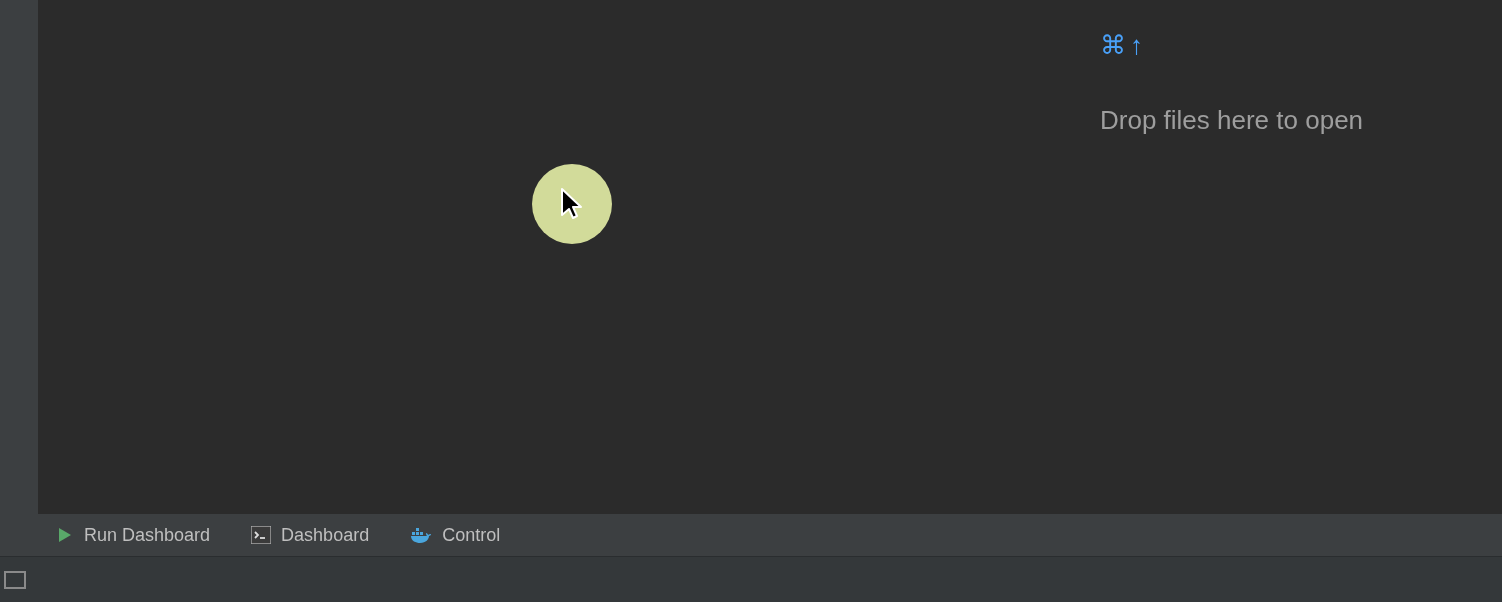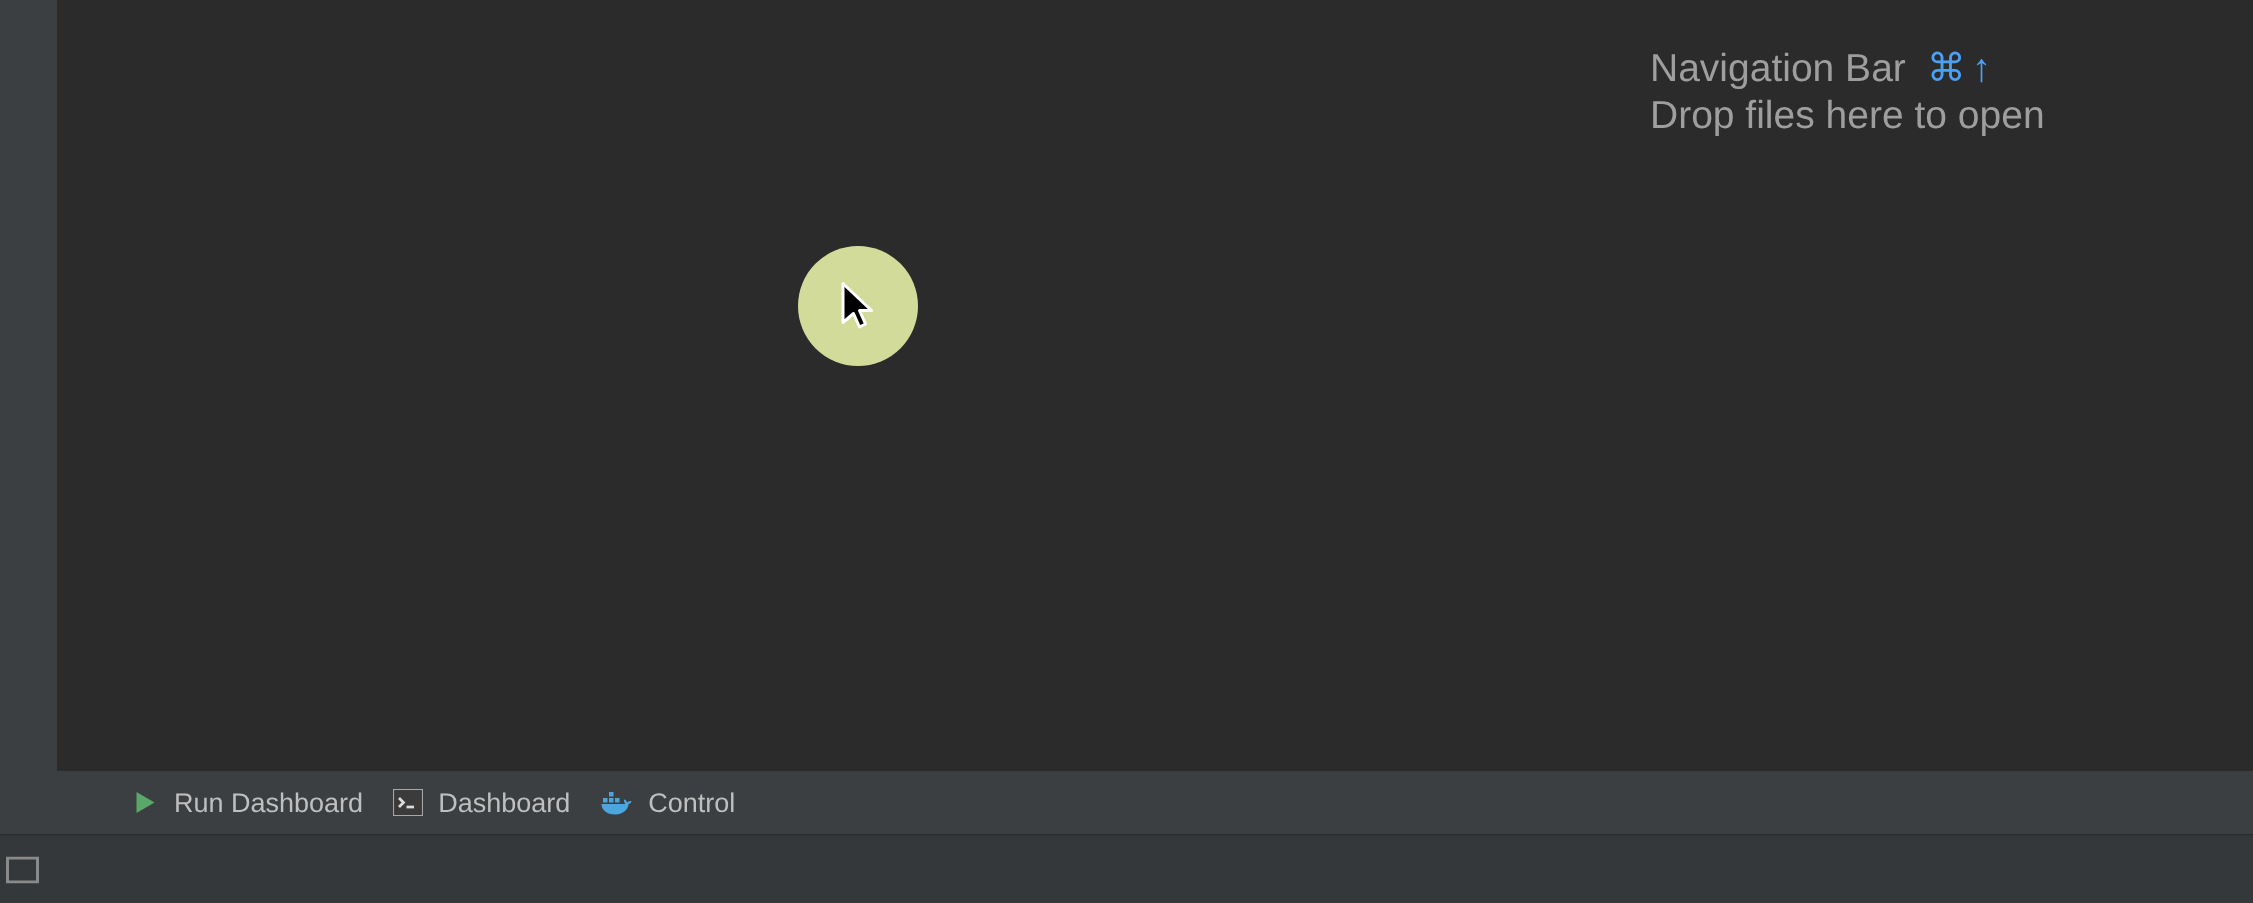--- a/index.html
+++ b/index.html
@@ -42,20 +42,21 @@
     gap:14px;
   }
   .shortcut{
     color:#49a0f8;
     font-size:26px;
     display:flex;
     align-items:center;
     gap:4px;
   }
   .drop-row{
+    margin-top:44px;
   }
 
   .cursor-highlight{
     position:absolute;
     left:494px;
     top:164px;
     width:80px;
     height:80px;
     border-radius:50%;
     background:#d2db9a;
@@ -66,24 +67,24 @@
 
   .toolwindow-bar{
     position:absolute;
     left:0;
     right:0;
     top:514px;
     height:42px;
     background:#3c3f41;
     display:flex;
     align-items:center;
-    padding-left:88px;
+    padding-left:56px;
     font-size:18px;
     color:#bfbfbf;
-    gap:20px;
+    gap:41px;
   }
   .tw-item{
     display:flex;
     align-items:center;
     gap:10px;
     cursor:default;
   }
   .tw-item span.mnemonic{ text-decoration:underline; }
 
   .status-bar{
@@ -105,21 +106,20 @@
 </style>
 </head>
 <body>
 
 <div class="left-gutter"></div>
 
 <div class="editor-area">
 
   <div class="hint-block">
      <div class="nav-row">
-        <span>Navigation Bar</span>
         <span class="shortcut">
            <span>⌘</span>
            <span>↑</span>
         </span>
      </div>
      <div class="drop-row">Drop files here to open</div>
   </div>
 
   <div class="cursor-highlight">
      <svg width="26" height="34" viewBox="0 0 26 34">

